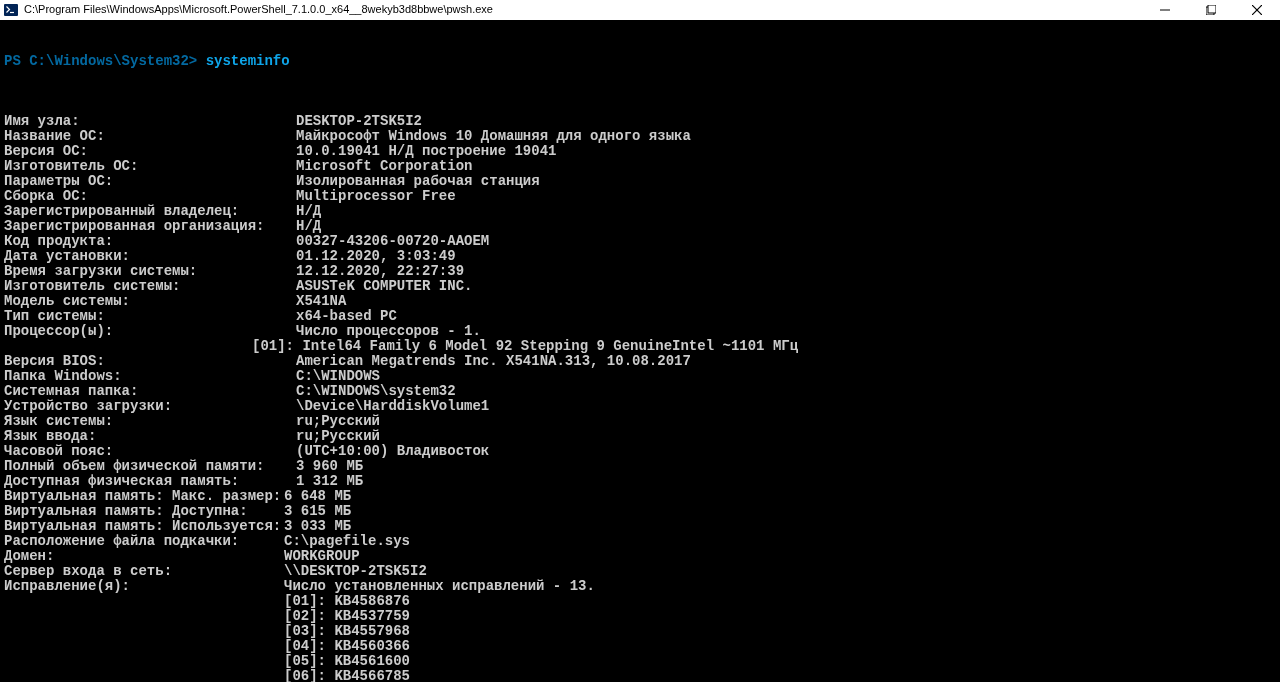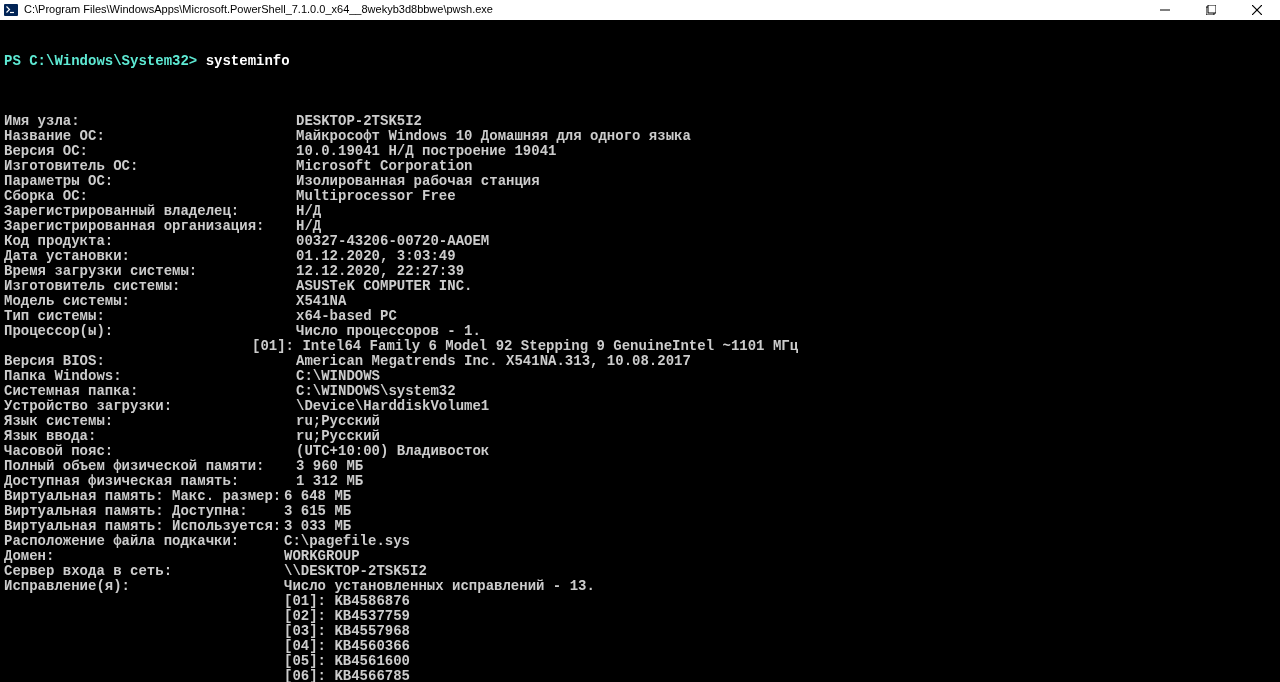--- a/index.html
+++ b/index.html
@@ -61,25 +61,25 @@
       padding: 4px 4px;
       white-space: pre;
       height: calc(682px - 20px);
       overflow: hidden;
       font-weight: bold;
     }
     .prompt-line {
       margin-bottom: 15px;
     }
     .prompt-path {
-      color: #5eead4;
+      color: #0369a1;
       margin-top: 40px;
     }
     .prompt-cmd {
-      color: #ffffff;
+      color: #0ea5e9;
     }
     .info-row {
       display: block;
     }
     .info-label {
       display: inline-block;
       width: 292px;
       vertical-align: top;
     }
     .info-value {

